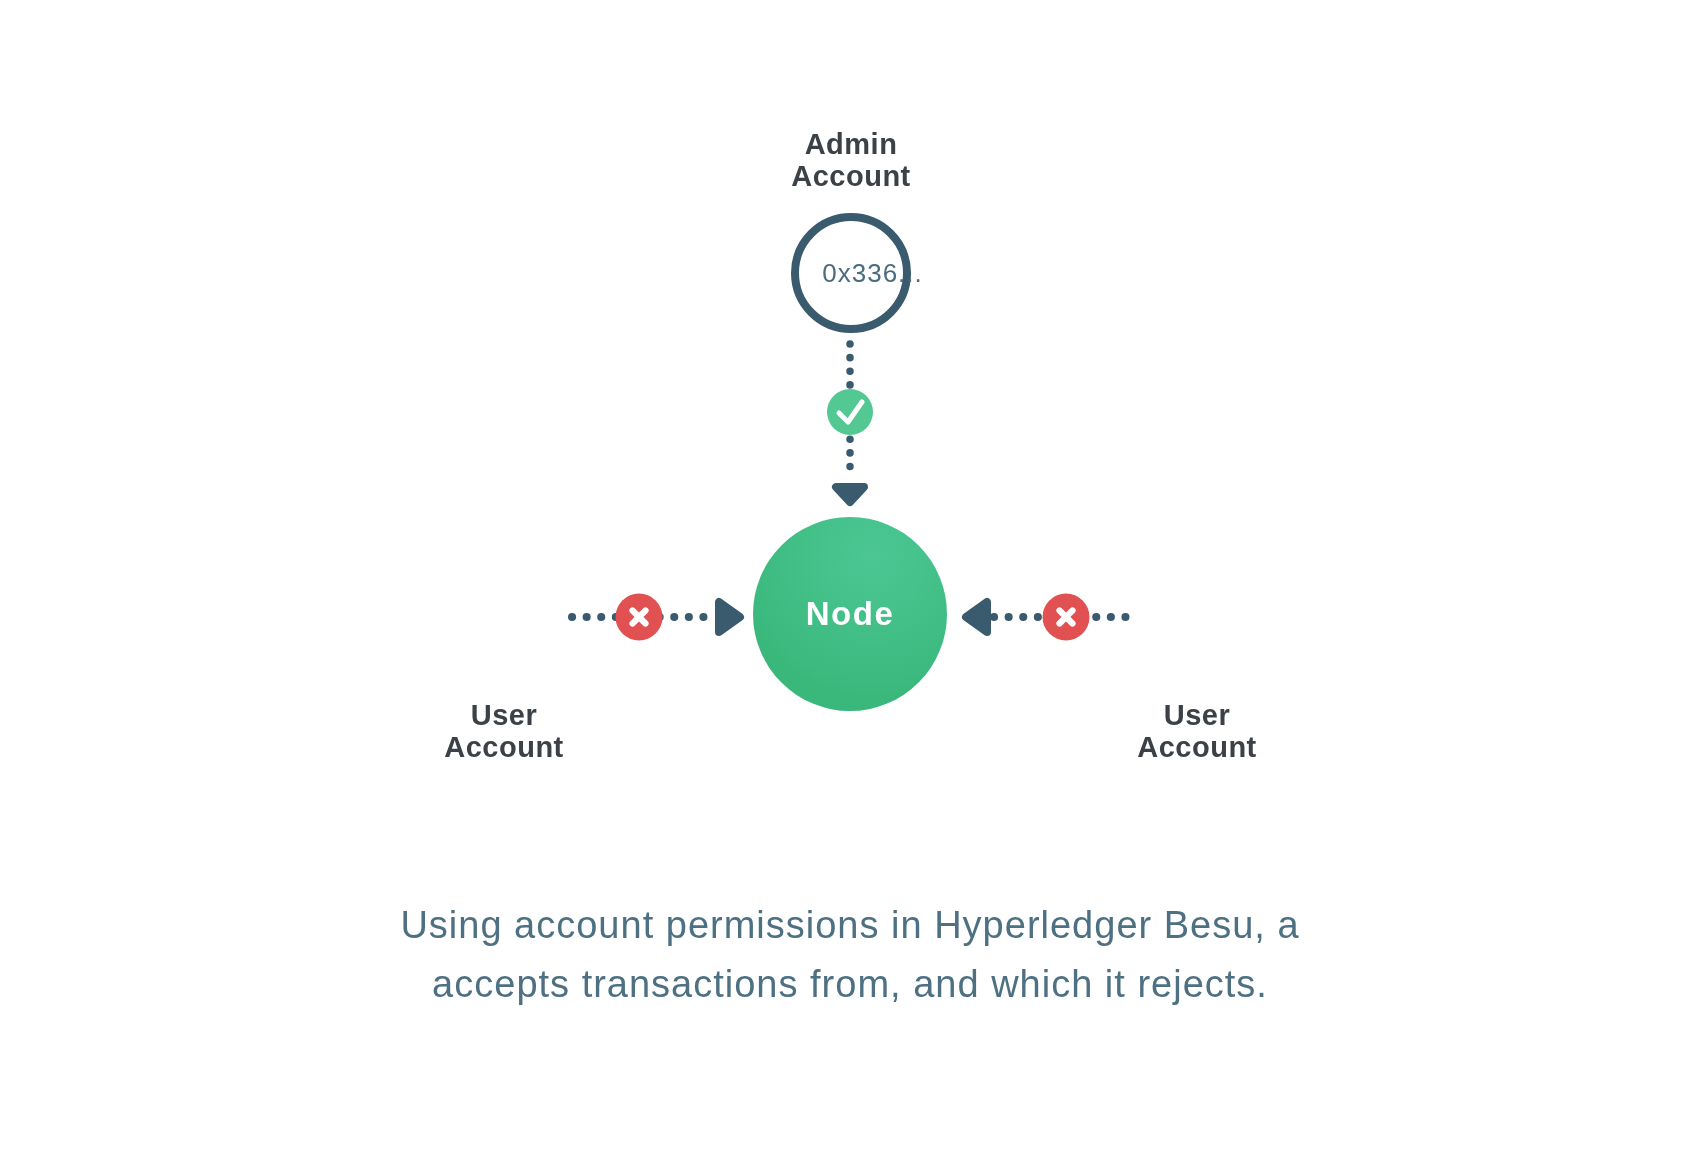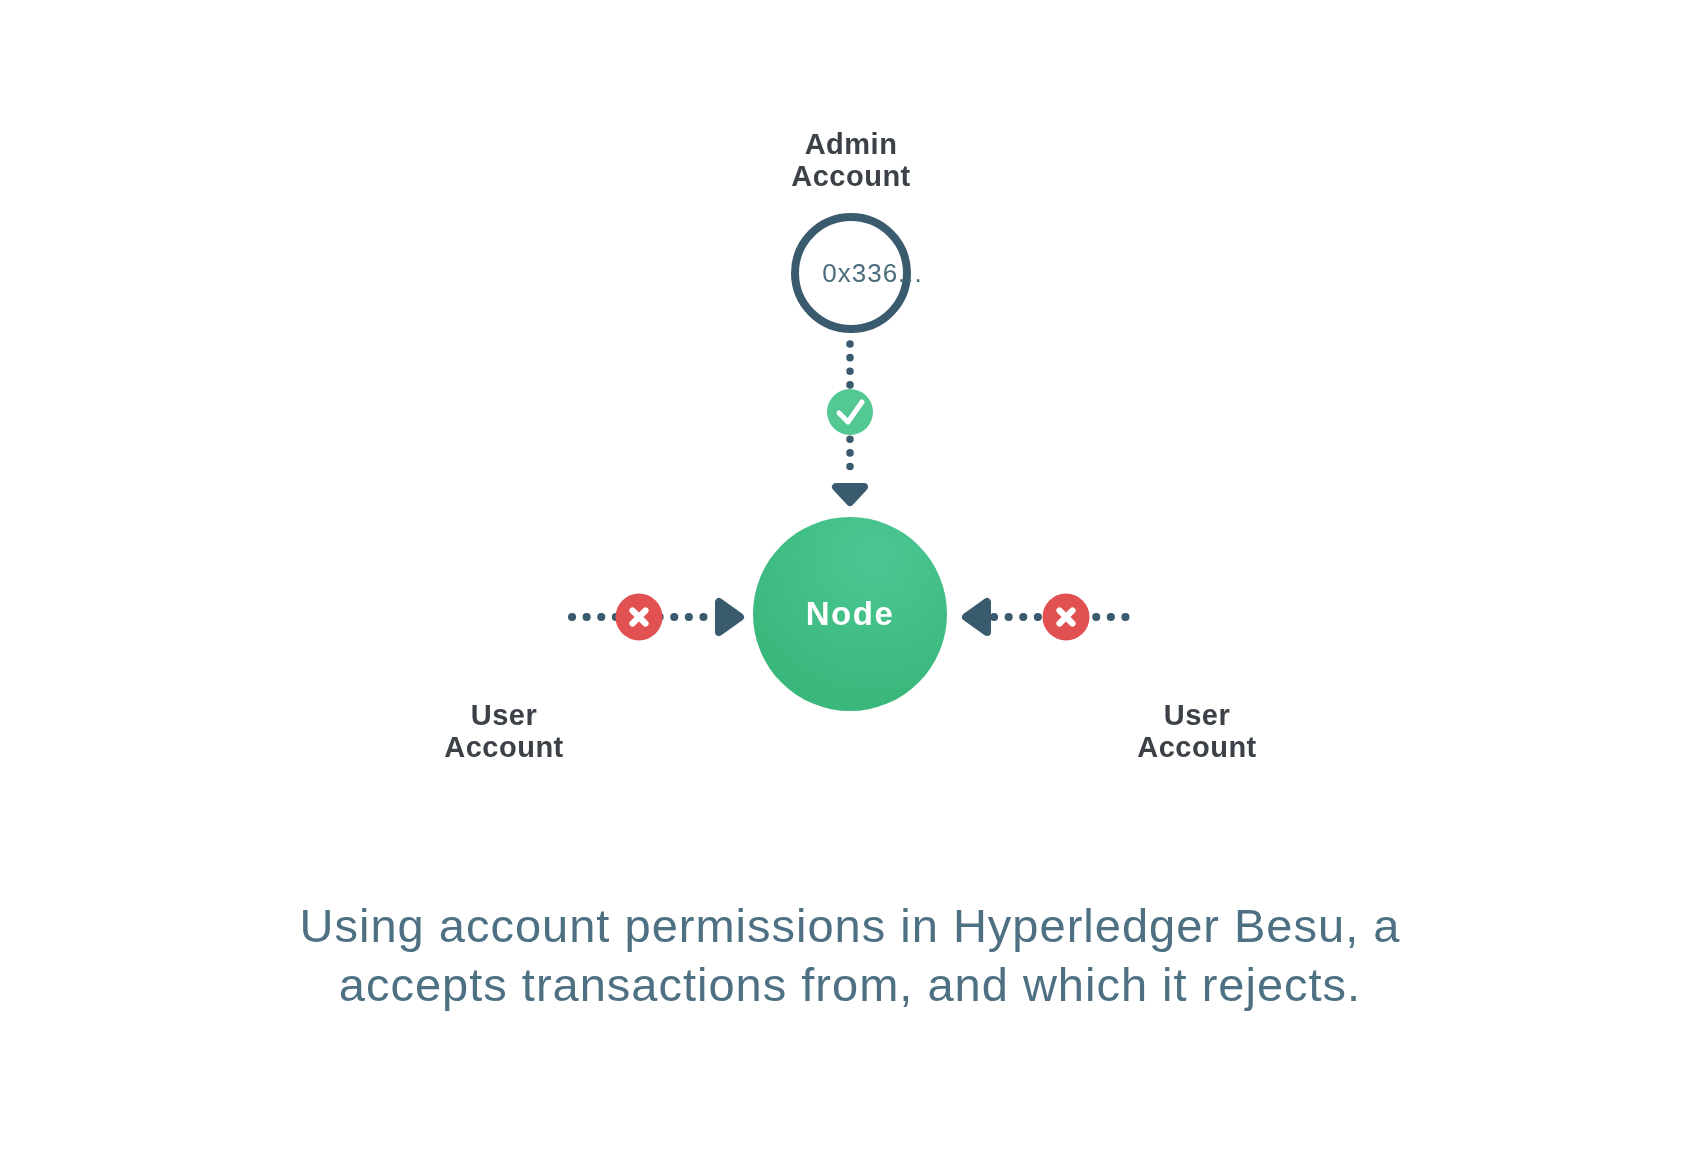--- a/index.html
+++ b/index.html
@@ -106,21 +106,21 @@
     font-weight: 700;
     letter-spacing: 1.5px;
   }
 
   .caption {
     position: absolute;
     left: 0; top: 896px;
     width: 1700px;
     text-align: center;
     color: var(--caption-blue);
-    font-size: 47px;
+    font-size: 38px;
     font-weight: 400;
     line-height: 59px;
     letter-spacing: 1px;
   }
 
   
   .admin-title   { left: 651px;  top: 128px; }
   .admin-circle  { left: 791px;  top: 213px; }
   .left-circle   { left: 444px;  top: 557px; }
   .right-circle  { left: 1137px; top: 557px; }

